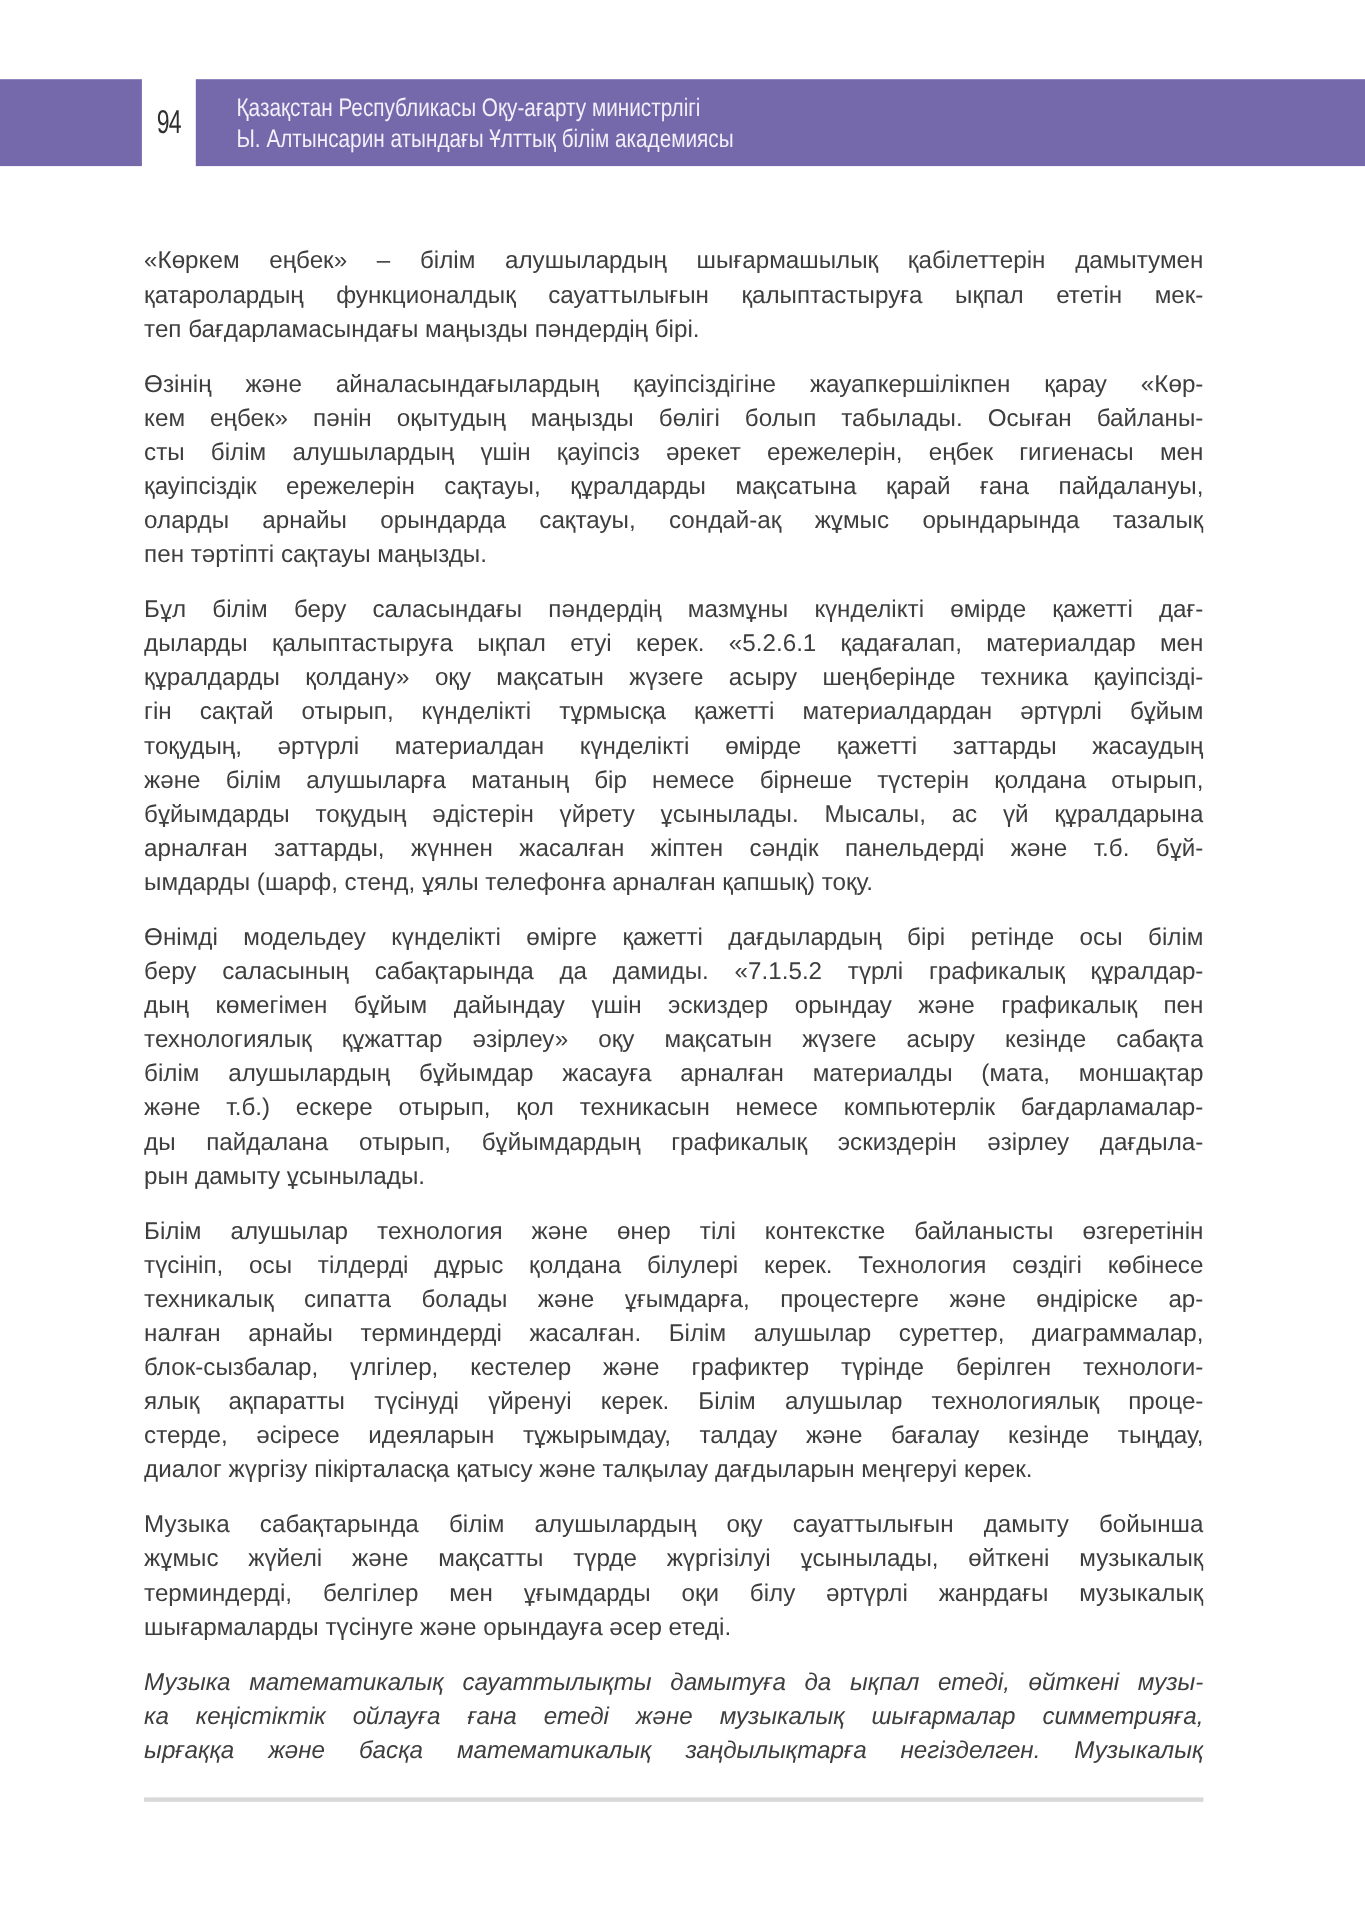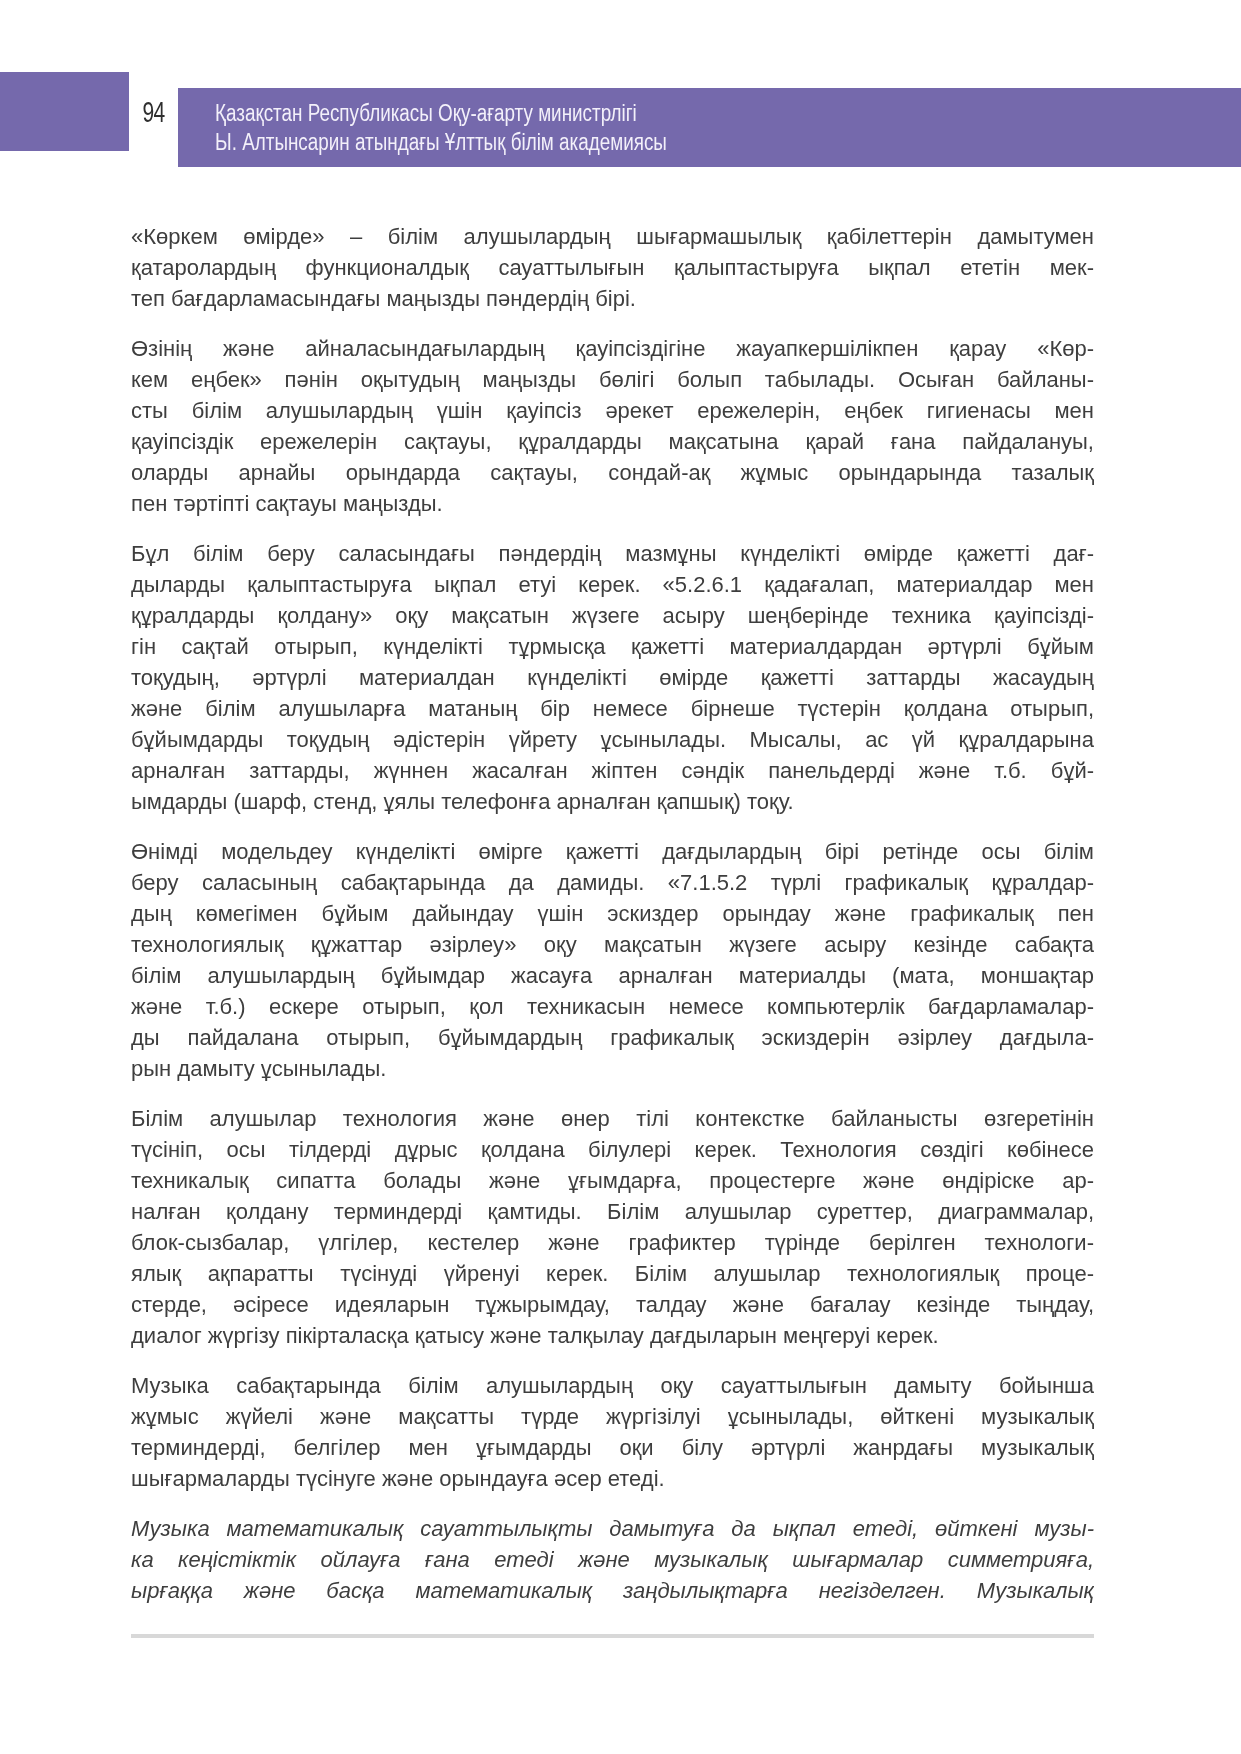--- a/index.html
+++ b/index.html
@@ -25,21 +25,21 @@
     background:var(--band);
   }
   .runhead .pageno{
     position:absolute;left:129px;top:0;width:49px;height:79px;
     display:flex;align-items:center;justify-content:center;
     font-size:30px;color:#2f2f2f;
     transform:scaleX(0.70);transform-origin:50% 50%;
     letter-spacing:-1px;
   }
   .runhead .block-main{
-    position:absolute;left:178px;top:16px;width:1063px;height:79px;
+    position:absolute;left:178px;top:0;width:1063px;height:79px;
     background:var(--band);
     display:flex;flex-direction:column;justify-content:center;
     padding-left:37px;box-sizing:border-box;
   }
   .runhead .org-lines{
     transform:scaleX(0.82);transform-origin:0 50%;
   }
   .runhead .org-line{
     color:var(--band-text);
     font-size:23px;line-height:29px;font-weight:400;
@@ -78,21 +78,21 @@
   <div class="block-main">
     <div class="org-lines">
       <div class="org-line">Қазақстан Республикасы Оқу-ағарту министрлігі</div>
       <div class="org-line">Ы. Алтынсарин атындағы Ұлттық білім академиясы</div>
     </div>
   </div>
 </div>
 
 <div class="textcol">
     <div class="para">
-      <div class="tline">«Көркем өмірде» – білім алушылардың шығармашылық қабілеттерін дамытумен</div>
+      <div class="tline">«Көркем еңбек» – білім алушылардың шығармашылық қабілеттерін дамытумен</div>
       <div class="tline">қатаролардың функционалдық сауаттылығын қалыптастыруға ықпал ететін мек-</div>
       <div class="tline lastline">теп бағдарламасындағы маңызды пәндердің бірі.</div>
     </div>
     <div class="para">
       <div class="tline">Өзінің және айналасындағылардың қауіпсіздігіне жауапкершілікпен қарау «Көр-</div>
       <div class="tline">кем еңбек» пәнін оқытудың маңызды бөлігі болып табылады. Осыған байланы-</div>
       <div class="tline">сты білім алушылардың үшін қауіпсіз әрекет ережелерін, еңбек гигиенасы мен</div>
       <div class="tline">қауіпсіздік ережелерін сақтауы, құралдарды мақсатына қарай ғана пайдалануы,</div>
       <div class="tline">оларды арнайы орындарда сақтауы, сондай-ақ жұмыс орындарында тазалық</div>
       <div class="tline lastline">пен тәртіпті сақтауы маңызды.</div>
@@ -115,21 +115,21 @@
       <div class="tline">технологиялық құжаттар әзірлеу» оқу мақсатын жүзеге асыру кезінде сабақта</div>
       <div class="tline">білім алушылардың бұйымдар жасауға арналған материалды (мата, моншақтар</div>
       <div class="tline">және т.б.) ескере отырып, қол техникасын немесе компьютерлік бағдарламалар-</div>
       <div class="tline">ды пайдалана отырып, бұйымдардың графикалық эскиздерін әзірлеу дағдыла-</div>
       <div class="tline lastline">рын дамыту ұсынылады.</div>
     </div>
     <div class="para">
       <div class="tline">Білім алушылар технология және өнер тілі контекстке байланысты өзгеретінін</div>
       <div class="tline">түсініп, осы тілдерді дұрыс қолдана білулері керек. Технология сөздігі көбінесе</div>
       <div class="tline">техникалық сипатта болады және ұғымдарға, процестерге және өндіріске ар-</div>
-      <div class="tline">налған қолдану терминдерді қамтиды. Білім алушылар суреттер, диаграммалар,</div>
+      <div class="tline">налған арнайы терминдерді жасалған. Білім алушылар суреттер, диаграммалар,</div>
       <div class="tline">блок-сызбалар, үлгілер, кестелер және графиктер түрінде берілген технологи-</div>
       <div class="tline">ялық ақпаратты түсінуді үйренуі керек. Білім алушылар технологиялық проце-</div>
       <div class="tline">стерде, әсіресе идеяларын тұжырымдау, талдау және бағалау кезінде тыңдау,</div>
       <div class="tline lastline">диалог жүргізу пікірталасқа қатысу және талқылау дағдыларын меңгеруі керек.</div>
     </div>
     <div class="para">
       <div class="tline">Музыка сабақтарында білім алушылардың оқу сауаттылығын дамыту бойынша</div>
       <div class="tline">жұмыс жүйелі және мақсатты түрде жүргізілуі ұсынылады, өйткені музыкалық</div>
       <div class="tline">терминдерді, белгілер мен ұғымдарды оқи білу әртүрлі жанрдағы музыкалық</div>
       <div class="tline lastline">шығармаларды түсінуге және орындауға әсер етеді.</div>

